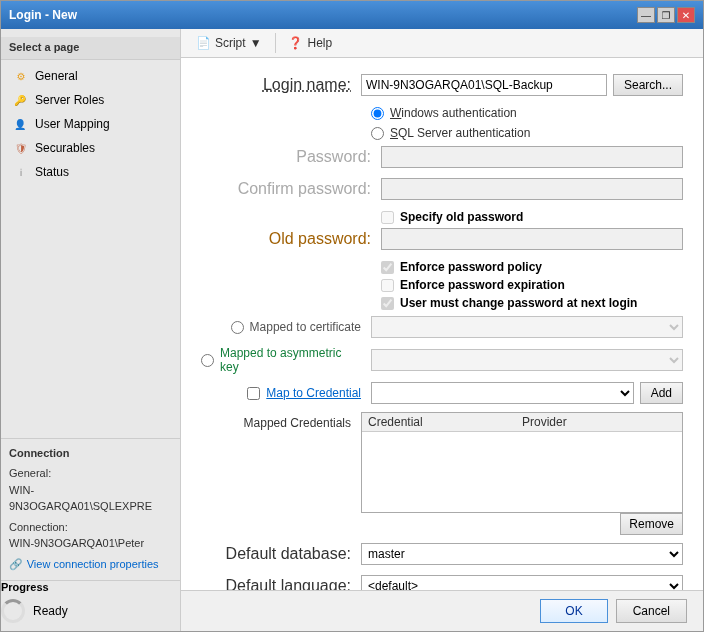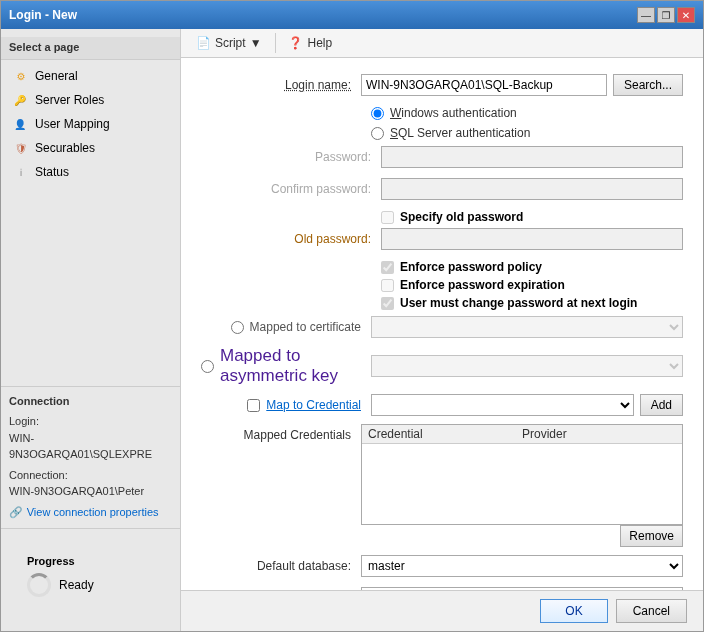--- a/index.html
+++ b/index.html
@@ -117,21 +117,21 @@
       cursor: pointer;
       text-decoration: none;
       display: flex;
       align-items: center;
       gap: 4px;
       margin-top: 4px;
     }
 
     .progress-section {
       border-top: 1px solid #ccc;
-      padding: 26px;
+      padding: 0;
     }
 
     .progress-title {
       font-size: 11px;
       font-weight: bold;
       margin-bottom: 6px;
     }
 
     .progress-row {
       display: flex;
@@ -191,21 +191,21 @@
     }
 
     .form-row {
       display: flex;
       align-items: center;
       margin-bottom: 10px;
     }
 
     .form-label {
       width: 160px;
-      font-size: 12px;
+      font-size: 16px;
       color: #333;
       text-align: right;
       padding-right: 10px;
     }
 
     .form-label-underline {
       text-decoration: underline;
       text-decoration-style: dotted;
     }
 
@@ -415,21 +415,21 @@
         <span>Securables</span>
       </div>
       <div class="sidebar-item">
         <span class="sidebar-item-icon icon-status">ℹ</span>
         <span>Status</span>
       </div>
 
       <div class="connection-section">
         <div class="connection-section-title">Connection</div>
         <div class="connection-info">
-          <div>Login:</div>
+          <div>General:</div>
           <div>WIN-9N3OGARQA01\SQLEXPRE</div>
           <div style="margin-top:4px;">Connection:</div>
           <div>WIN-9N3OGARQA01\Peter</div>
           <a class="connection-link">
             <span style="color:#4488cc;">🔗</span>
             <span>View connection properties</span>
           </a>
         </div>
       </div>
 
@@ -526,21 +526,21 @@
           <div style="display:flex;align-items:center;width:170px;justify-content:flex-end;padding-right:10px;">
             <input type="radio" name="mapped" style="margin-right: 6px;">
             <span style="font-size:12px;color:#555;">Mapped to certificate</span>
           </div>
           <select class="form-select" disabled=""></select>
         </div>
 
         <div class="dropdown-row">
           <div style="display:flex;align-items:center;width:170px;justify-content:flex-end;padding-right:10px;">
             <input type="radio" name="mapped" style="margin-right: 6px;">
-            <span style="font-size:17px;color:#4c1d95;">Mapped to asymmetric key</span>
+            <span style="font-size:12px;color:#15803d;">Mapped to asymmetric key</span>
           </div>
           <select class="form-select" disabled=""></select>
         </div>
 
         <div class="map-credential-row">
           <div style="display:flex;align-items:flex-end;width:170px;justify-content:flex-end;padding-right:10px;">
             <input type="checkbox" style="margin-right: 6px;">
             <span style="font-size:12px;color:#0066cc;text-decoration:underline;cursor:pointer;">Map to Credential</span>
           </div>
           <select class="form-select"></select>

